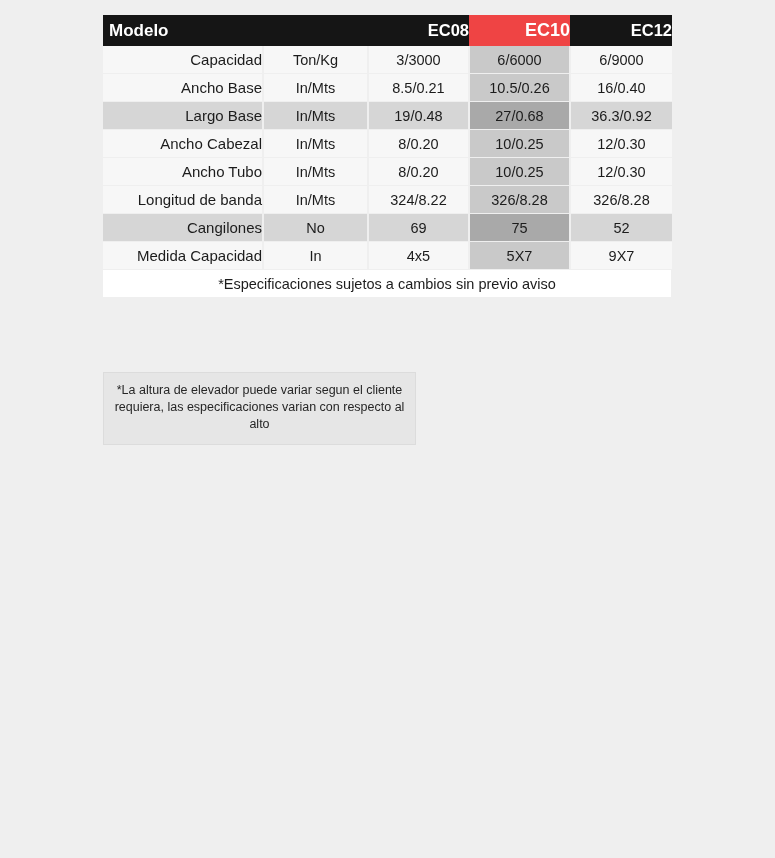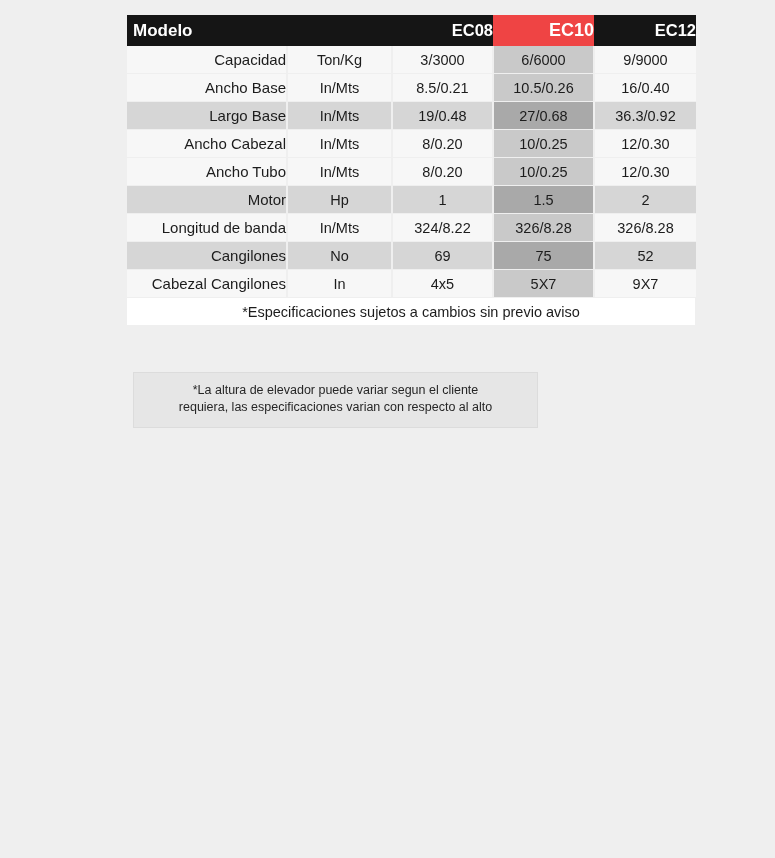--- a/index.html
+++ b/index.html
@@ -18,21 +18,20 @@
     position: absolute;
     left: 103px;
     top: 15px;
     width: 569px;
   }
   table.spec {
     width: 569px;
     border-collapse: collapse;
     table-layout: fixed;
     border-spacing: 0;
-    margin-left: 24px;
   }
   table.spec col.c-label  { width: 160px; }
   table.spec col.c-unit   { width: 105px; }
   table.spec col.c-ec08   { width: 101px; }
   table.spec col.c-ec10   { width: 101px; }
   table.spec col.c-ec12   { width: 102px; }
 
   table.spec thead th {
     background: #151515;
     color: #ffffff;
@@ -88,26 +87,25 @@
     color: #262626;
     border-right: 0;
     border-bottom: 0;
   }
 
   
   #note-block {
     position: absolute;
     left: 103px;
     top: 372px;
-    width: 405px;
+    width: 313px;
     background: #e6e6e6;
     border: 1px solid #dcdcdc;
     box-sizing: border-box;
     padding: 9px 10px 11px 10px;
-    margin-left: 30px;
   }
   #note-block .nline {
     font-size: 12.5px;
     color: #262626;
     line-height: 17px;
     text-align: center;
   }
   #note-block .nline.first { text-align: center; }
 </style>
 </head>
@@ -131,21 +129,21 @@
         <th class="num-head">EC12</th>
       </tr>
     </thead>
     <tbody>
 
       <tr class="row-light">
         <td class="lbl">Capacidad</td>
         <td class="ctr">Ton/Kg</td>
         <td class="ctr">3/3000</td>
         <td class="ctr hl">6/6000</td>
-        <td class="ctr last">9/9000</td>
+        <td class="ctr last">6/9000</td>
       </tr>
 
 
       <tr class="row-light">
         <td class="lbl">Ancho Base</td>
         <td class="ctr">In/Mts</td>
         <td class="ctr">8.5/0.21</td>
         <td class="ctr hl">10.5/0.26</td>
         <td class="ctr last">16/0.40</td>
       </tr>
@@ -168,46 +166,39 @@
 
 
       <tr class="row-light">
         <td class="lbl">Ancho Tubo</td>
         <td class="ctr">In/Mts</td>
         <td class="ctr">8/0.20</td>
         <td class="ctr hl">10/0.25</td>
         <td class="ctr last">12/0.30</td>
       </tr>
 
-      <tr class="row-dark">
-        <td class="lbl">Motor</td>
-        <td class="ctr">Hp</td>
-        <td class="ctr">1</td>
-        <td class="ctr hl">1.5</td>
-        <td class="ctr last">2</td>
-      </tr>
 
       <tr class="row-light">
         <td class="lbl">Longitud de banda</td>
         <td class="ctr">In/Mts</td>
         <td class="ctr">324/8.22</td>
         <td class="ctr hl">326/8.28</td>
         <td class="ctr last">326/8.28</td>
       </tr>
 
       <tr class="row-dark">
         <td class="lbl">Cangilones</td>
         <td class="ctr">No</td>
         <td class="ctr">69</td>
         <td class="ctr hl">75</td>
         <td class="ctr last">52</td>
       </tr>
 
       <tr class="row-light">
-        <td class="lbl">Cabezal Cangilones</td>
+        <td class="lbl">Medida Capacidad</td>
         <td class="ctr">In</td>
         <td class="ctr">4x5</td>
         <td class="ctr hl">5X7</td>
         <td class="ctr last">9X7</td>
       </tr>
 
       <tr class="note-row">
         <td colspan="5">*Especificaciones sujetos a cambios sin previo aviso</td>
       </tr>
 

